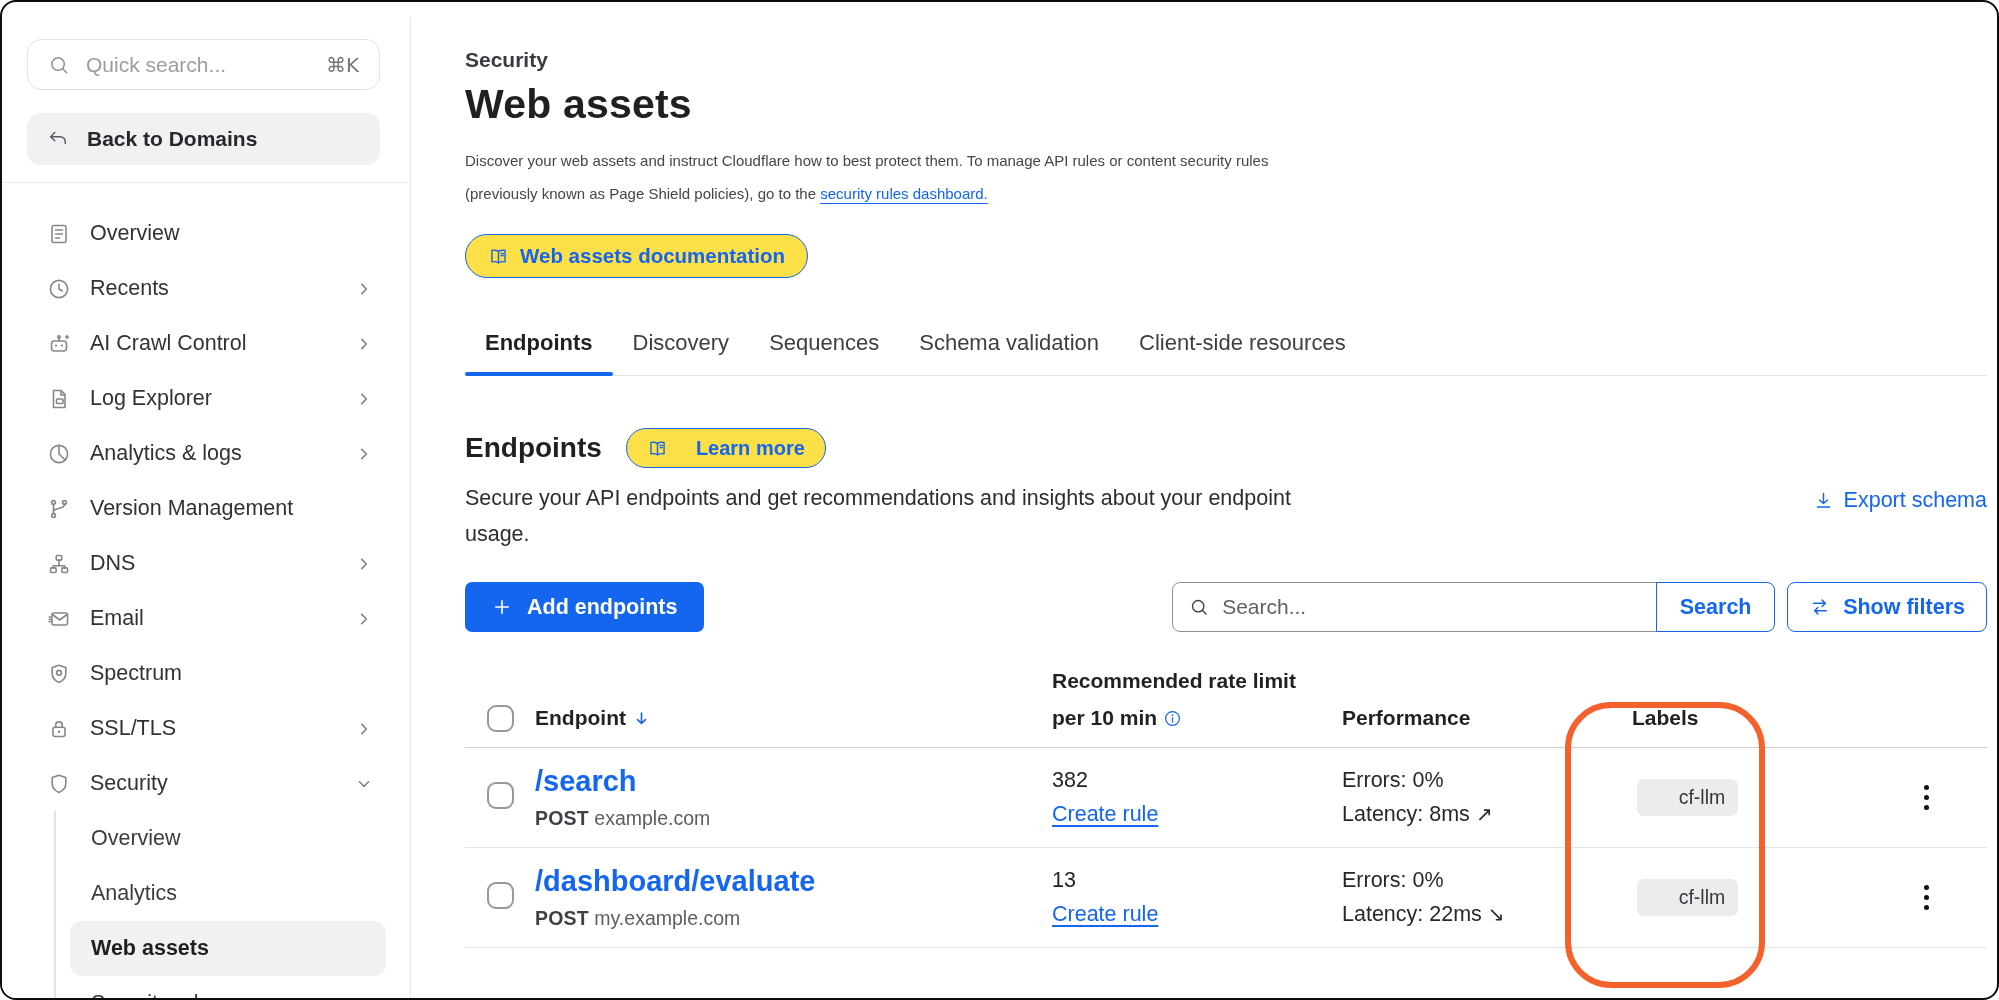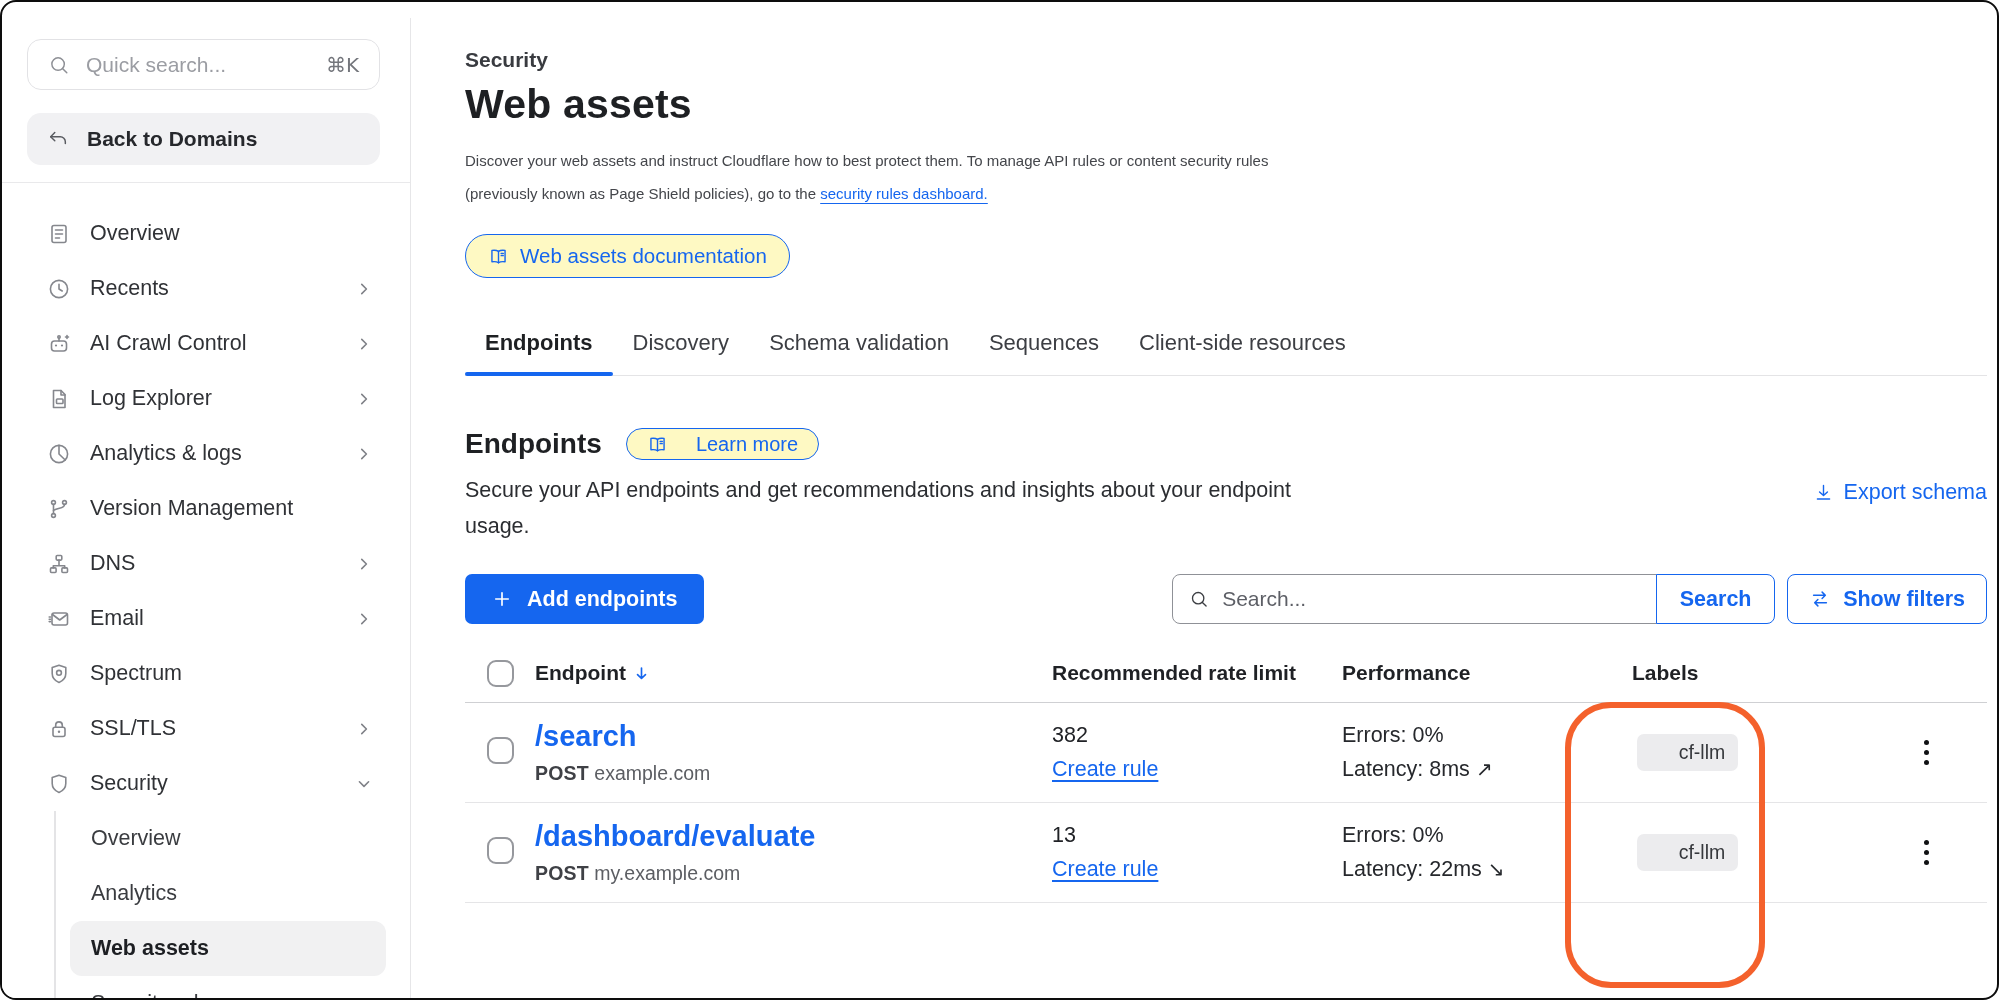--- a/index.html
+++ b/index.html
@@ -29,30 +29,30 @@
     font-size:21.5px;color:#3a3c40;cursor:pointer;}
   .sub-item.active{background:var(--sidebar-active-bg,#f1f1f2);font-weight:600;color:#1d1f23;}
   .icn svg{width:100%;height:100%;display:block;}
   
   .main{position:absolute;left:463px;top:0;width:1522px;}
   .eyebrow{margin-top:46px;font-size:21px;font-weight:600;color:#393b40;}
   h1{margin:9px 0 0;font-size:41px;font-weight:700;color:#1e2023;letter-spacing:.2px;}
   .desc{margin:16px 0 0;font-size:15px;line-height:33px;color:#44464b;}
   a.inline-link{color:var(--accent-blue,#1566ef);text-decoration:underline;text-underline-offset:4px;cursor:pointer;}
   .pill-btn{margin-top:24px;display:inline-flex;align-items:center;gap:11px;height:44px;padding:0 22px;
-    border:1.5px solid var(--accent-blue,#1566ef);border-radius:22px;background:#fef9c3;color:var(--accent-blue,#1566ef);
-    font-size:20.5px;cursor:pointer;font-family:inherit;}
+    border:1.5px solid var(--accent-blue,#1566ef);border-radius:22px;background:#fde047;color:var(--accent-blue,#1566ef);
+    font-size:20.5px;cursor:pointer;font-family:inherit;font-weight:bold;}
   .pill-btn .icn{width:21px;height:21px;}
   .tabs{margin-top:38px;display:flex;border-bottom:1px solid #e4e4e6;}
   .tab{padding:14px 20px 19px;font-size:22px;color:#3c3e43;position:relative;cursor:pointer;}
   .tab.active{font-weight:700;color:#1e2023;}
   .tab.active::after{content:"";position:absolute;left:0;right:0;bottom:-1px;height:4px;background:var(--accent-blue,#1566ef);border-radius:2px;}
   .section-head{margin-top:52px;display:flex;align-items:center;gap:24px;}
   h2{margin:0;font-size:28px;font-weight:700;color:#1e2023;}
-  .pill-btn.sm{margin:0;height:32px;font-size:20px;padding:0 20px;gap:28px;}
+  .pill-btn.sm{margin:0;height:40px;font-size:20px;padding:0 20px;gap:28px;}
   .sec-row{margin-top:12px;display:flex;justify-content:space-between;align-items:flex-start;}
   .sec-desc{margin:0;font-size:21.5px;line-height:36px;color:#2b2d31;white-space:pre-line;max-width:1040px;}
   .export{display:inline-flex;gap:10px;align-items:center;color:var(--accent-blue,#1566ef);font-size:21.5px;margin-top:8px;cursor:pointer;}
   .export .icn{width:21px;height:21px;}
   .controls{margin-top:30px;display:flex;justify-content:space-between;align-items:center;}
   .primary{height:50px;padding:0 27px;background:var(--accent-blue,#1566ef);color:#fff;border:none;border-radius:7px;
     font-size:21.5px;font-weight:600;display:inline-flex;align-items:center;gap:15px;cursor:pointer;font-family:inherit;}
   .primary .icn{width:20px;height:20px;}
   .ctrl-right{display:flex;align-items:center;gap:12px;}
   .search-group{display:flex;height:50px;}
@@ -304,22 +304,22 @@
             <path d="M12 6.2C10.2 4.8 7.5 4.6 4.5 5v13c3-.4 5.7-.2 7.5 1.2 1.8-1.4 4.5-1.6 7.5-1.2V5c-3-.4-5.7-.2-7.5 1.2z"></path>
             <path d="M12 6.2v13M15 8.5h2.5M15 11h2.5"></path>
           </svg>
         </span>
       <span>Web assets documentation</span>
     </button>
 
     <div class="tabs" id="tabs-row">
         <div class="tab active">Endpoints</div>
         <div class="tab">Discovery</div>
+        <div class="tab">Sequences</div>
         <div class="tab">Schema validation</div>
-        <div class="tab">Sequences</div>
         <div class="tab">Client-side resources</div>
       </div>
 
     <div class="section-head">
       <h2>Endpoints</h2>
       <button class="pill-btn sm">
         <span class="icn">
             <svg viewBox="0 0 24 24" fill="none" stroke="currentColor" stroke-width="1.6" stroke-linecap="round" stroke-linejoin="round">
               <path d="M12 6.2C10.2 4.8 7.5 4.6 4.5 5v13c3-.4 5.7-.2 7.5 1.2 1.8-1.4 4.5-1.6 7.5-1.2V5c-3-.4-5.7-.2-7.5 1.2z"></path>
               <path d="M12 6.2v13M15 8.5h2.5M15 11h2.5"></path>
@@ -380,20 +380,25 @@
     <div class="table">
       <div class="trow thead">
         <div class="c-check"><span class="checkbox"></span></div>
         <div class="th">
           <span>Endpoint</span><span class="sort-icn"><svg viewBox="0 0 24 24" fill="none" stroke="currentColor" stroke-width="2.1" stroke-linecap="round" stroke-linejoin="round">
                 <path d="M12 5v13M7 13.5l5 4.8 5-4.8"></path>
               </svg></span>
         </div>
         <div class="th">
           <div>Recommended rate limit</div>
+          <div><span>per 10 min</span><span class="info-icn"><svg viewBox="0 0 24 24" fill="none" stroke="currentColor" stroke-width="1.6" stroke-linecap="round" stroke-linejoin="round">
+                  <circle cx="12" cy="12" r="8.7"></circle>
+                  <path d="M12 11v5.5"></path>
+                  <circle cx="12" cy="7.7" r="1.15" fill="currentColor" stroke="none"></circle>
+                </svg></span></div>
         </div>
         <div class="th">Performance</div>
         <div class="th c-labels-h">Labels</div>
         <div></div>
       </div>
       <div id="tbody">
   <div class="trow data-row">
     <div class="c-check"><span class="checkbox"></span></div>
     <div>
       <div class="ep-path">/search</div>

